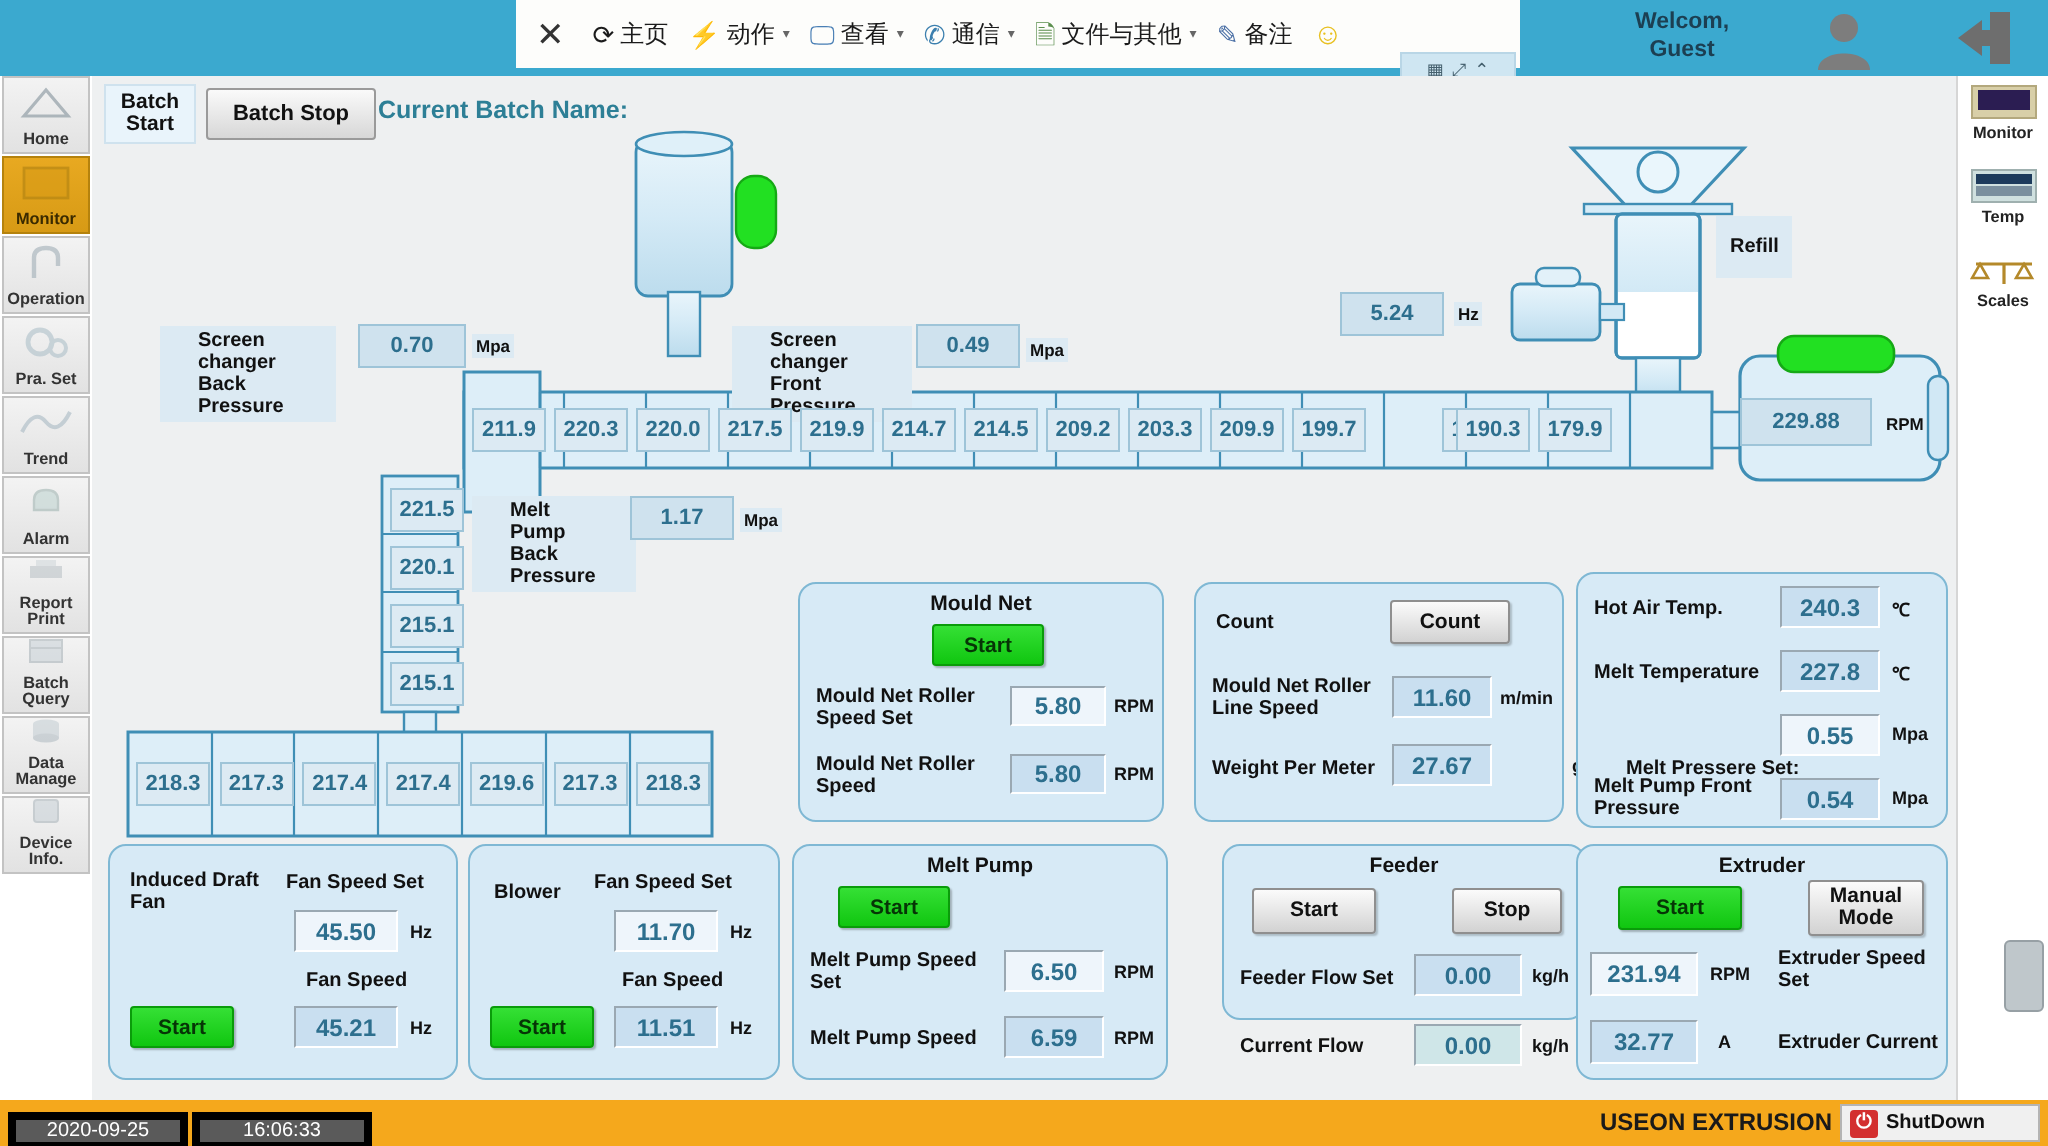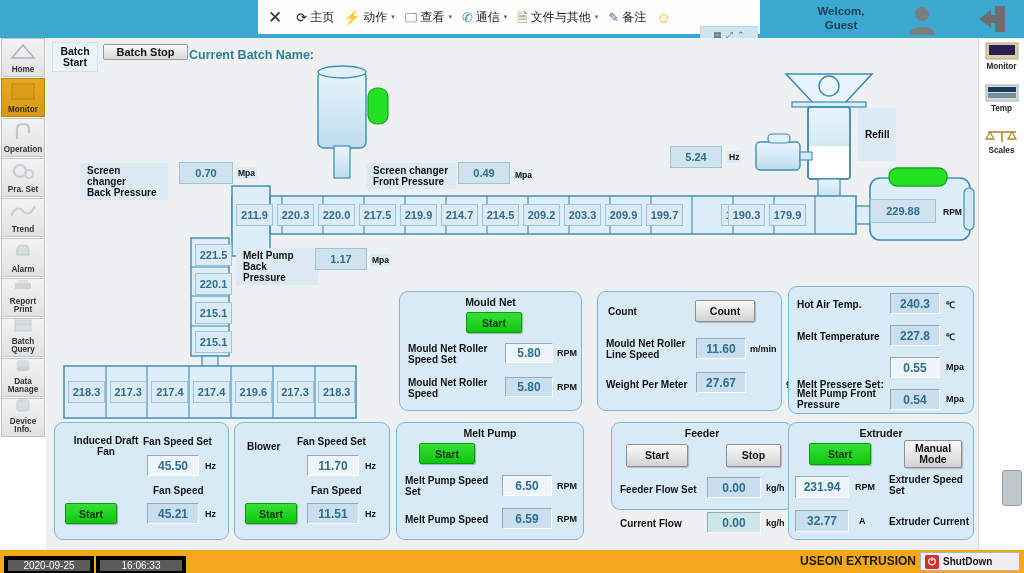--- a/index.html
+++ b/index.html
@@ -95,21 +95,21 @@
 
   
   .batch-start {
     position:absolute; left:6px; top:4px; width:46px; height:30px;
     background:#e9f4fb; border:1px solid #cfe2ee;
     font-size:10.5px; font-weight:bold; color:#111;
     display:flex; align-items:center; justify-content:center; text-align:center;
     line-height:11px; cursor:pointer;
   }
   .batch-stop {
-    position:absolute; left:57px; top:6px; width:85px; height:16px;
+    position:absolute; left:57px; top:6px; width:85px; height:26px;
     background:linear-gradient(#fafafa,#d7d7d7); border:1px solid #9a9a9a;
     border-radius:2px; font-size:11px; font-weight:bold; color:#111;
     display:flex; align-items:center; justify-content:center; cursor:pointer;
   }
   .batch-name {
     position:absolute; left:143px; top:10px; font-size:12.5px;
     font-weight:bold; color:#2d7f96;
   }
 
   
@@ -118,21 +118,21 @@
 
   
   .vbox {
     position:absolute; background:#cfe2ee; border:1px solid #9ec4d8;
     font-size:11px; color:#2d6f8e; font-weight:bold;
     display:flex; align-items:center; justify-content:center;
   }
   .vbox.light { background:#dceaf3; }
   .lbl {
     position:absolute; font-size:10px; font-weight:bold; color:#111;
-    background:#dceaf3; line-height:11px; padding:2px 7px;
+    background:#dceaf3; line-height:11px; padding:2px 19px;
   }
   .unit {
     position:absolute; font-size:8.5px; font-weight:bold; color:#111;
     background:#dceaf3; padding:1px 2px;
   }
   .unit.plain { background:transparent; }
 
   
   .panel {
     position:absolute; background:#d7eaf6; border:1px solid #7fb8d4;
@@ -491,21 +491,21 @@
   <div class="lbl" style="left:320px;top:125px;width:90px;">
     <span>Screen changer</span><br>
     <span>Front Pressure</span>
   </div>
   <div class="vbox" style="left:412px;top:124px;width:52px;height:22px;">0.49</div>
   <div class="unit" style="left:467px;top:131px;">Mpa</div>
 
   <div class="vbox" style="left:624px;top:108px;width:52px;height:22px;">5.24</div>
   <div class="unit" style="left:681px;top:113px;">Hz</div>
 
-  <div class="lbl" style="left:812px;top:70px;padding:21px 7px;">Refill</div>
+  <div class="lbl" style="left:812px;top:70px;padding:10px 7px;">Refill</div>
 
   <div class="vbox" style="left:824px;top:161px;width:66px;height:24px;">229.88</div>
   <div class="unit plain" style="left:895px;top:168px;">RPM</div>
 
   <div class="lbl" style="left:190px;top:210px;width:82px;">
     <span>Melt Pump</span><br>
     <span>Back Pressure</span>
   </div>
   <div class="vbox" style="left:269px;top:210px;width:52px;height:22px;">1.17</div>
   <div class="unit" style="left:324px;top:216px;">Mpa</div>
@@ -583,34 +583,34 @@
 
   <div class="panel" style="left:742px;top:248px;width:186px;height:128px;">
     <div class="prow-lb" style="left:8px;top:12px;">Hot Air Temp.</div>
     <div class="pval ro" style="left:101px;top:6px;width:50px;height:21px;">240.3</div>
     <div class="punit" style="left:157px;top:11px;">℃</div>
 
     <div class="prow-lb" style="left:8px;top:44px;">Melt Temperature</div>
     <div class="pval ro" style="left:101px;top:38px;width:50px;height:21px;">227.8</div>
     <div class="punit" style="left:157px;top:43px;">℃</div>
 
-    <div class="prow-lb" style="left:8px;top:76px;margin-top:16px;">Melt Pressere Set:</div>
+    <div class="prow-lb" style="left:24px;top:76px;margin-top:16px;">Melt Pressere Set:</div>
     <div class="pval" style="left:101px;top:70px;width:50px;height:21px;">0.55</div>
     <div class="punit" style="left:157px;top:75px;">Mpa</div>
 
     <div class="prow-lb" style="left:8px;top:101px;width:92px;">
       <span>Melt Pump Front</span><br>
       <span>Pressure</span>
     </div>
     <div class="pval ro" style="left:101px;top:102px;width:50px;height:21px;">0.54</div>
     <div class="punit" style="left:157px;top:107px;">Mpa</div>
   </div>
 
   <div class="panel" style="left:8px;top:384px;width:175px;height:118px;">
-    <div class="prow-lb" style="left:10px;top:12px;width:82px;text-align:center;">
+    <div class="prow-lb" style="left:10px;top:12px;width:82px;">
       <span>Induced Draft</span><br>
       <span>Fan</span>
     </div>
     <div class="prow-lb" style="left:88px;top:13px;">Fan Speed Set</div>
     <div class="pval" style="left:92px;top:32px;width:52px;height:21px;">45.50</div>
     <div class="punit" style="left:150px;top:38px;">Hz</div>
 
     <div class="prow-lb" style="left:98px;top:62px;">Fan Speed</div>
     <div class="pval ro" style="left:92px;top:80px;width:52px;height:21px;">45.21</div>
     <div class="punit" style="left:150px;top:86px;">Hz</div>

